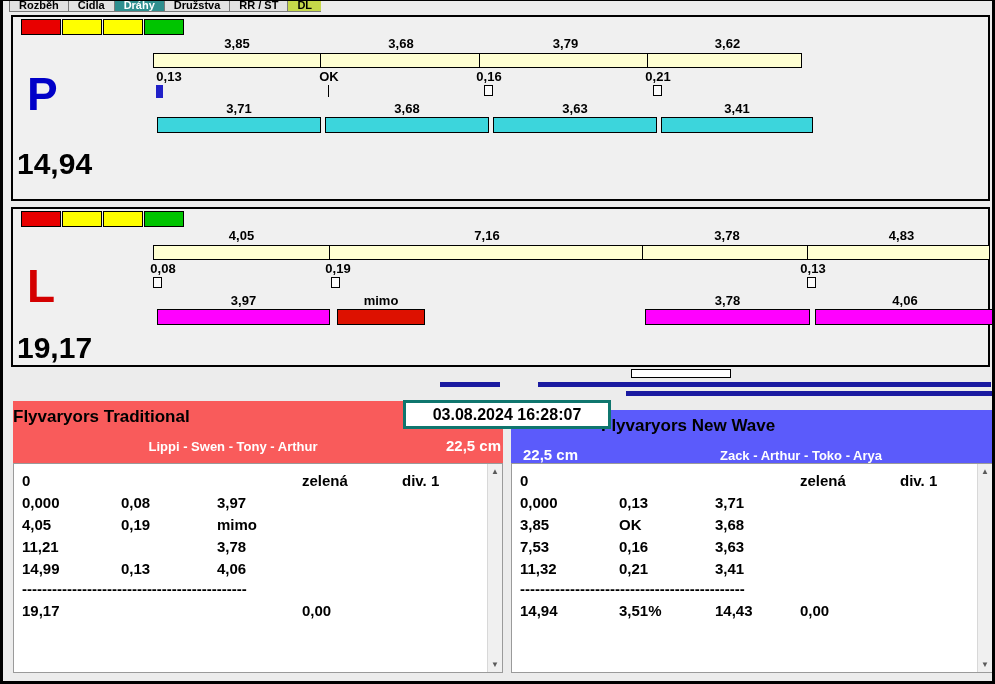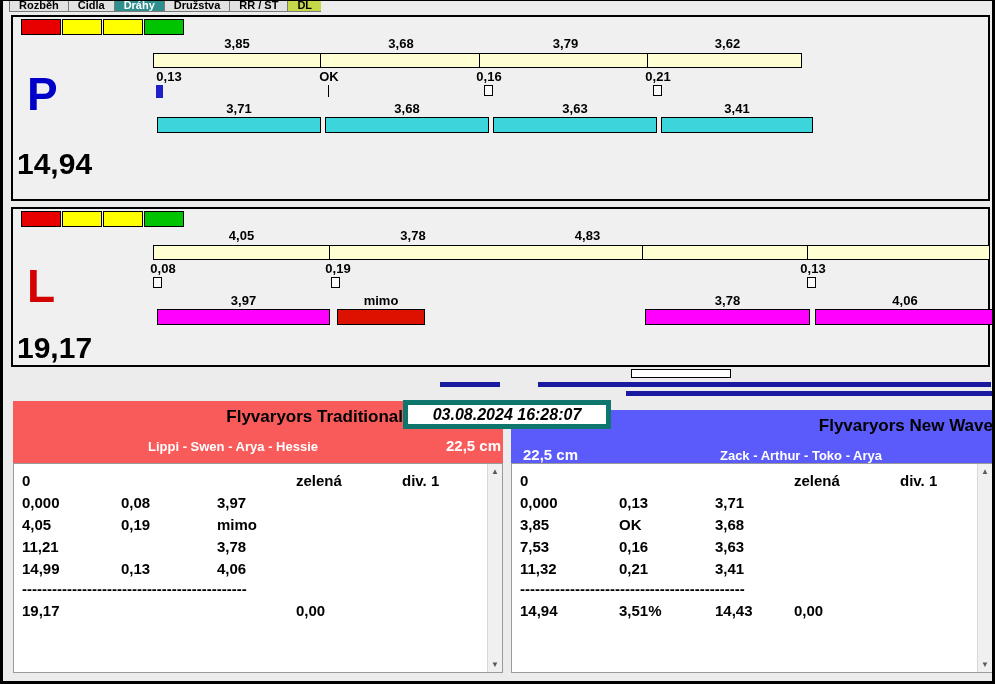--- a/index.html
+++ b/index.html
@@ -44,40 +44,40 @@
   .lane-l .lane-total { top:124px; }
 
   
   .mini-box { position:absolute; left:628px; top:368px; width:100px; height:9px; background:#fff; border:1px solid #000; }
   .hline { position:absolute; height:5px; background:var(--line-blue); }
 
   
   .team-header { position:absolute; top:400px; height:62px; }
   .team-header.left  { left:10px;  width:490px; background:var(--team-left-bg); }
   .team-header.right { left:508px; width:482px; background:var(--team-right-bg);margin-top:9px; }
-  .team-name { position:absolute; top:6px; font-size:17px; font-weight:bold; color:#000; text-align:right; }
+  .team-name { position:absolute; top:6px; font-size:17px; font-weight:bold; color:#000; text-align:left; }
   .team-header.left  .team-name { left:0;  width:390px; }
   .team-header.right .team-name { left:90px; width:392px; }
   .team-members { position:absolute; top:38px; font-size:13px; font-weight:bold; color:#fff; text-align:center; }
   .team-header.left  .team-members { left:0;   width:440px; }
   .team-header.right .team-members { left:100px; width:380px; }
   .team-distance { position:absolute; top:36px; font-size:15px; font-weight:bold; color:#fff; }
   .team-header.left  .team-distance { left:433px; }
   .team-header.right .team-distance { left:12px; }
 
   .datebox { position:absolute; left:400px; top:399px; width:208px; height:29px; background:#fff;
-             border:5px solid #0f766e; display:flex; align-items:center; justify-content:center;
-             font-size:16px; font-weight:bold; color:#000; z-index:5;font-style:italic; }
+             border:3px solid #0f766e; display:flex; align-items:center; justify-content:center;
+             font-size:16px; font-weight:bold; color:#000; z-index:5; }
 
   .sheet { position:absolute; top:462px; height:210px; background:#fff; border:1px solid #9a9a9a; overflow:hidden; }
   .sheet.left  { left:10px;  width:490px; }
   .sheet.right { left:508px; width:482px; }
   .r { position:absolute; left:0; right:16px; height:20px; font-size:15px; font-weight:bold; color:#000; }
   .c { position:absolute; white-space:nowrap; }
-  .c1{left:8px} .c2{left:107px} .c3{left:203px} .c4{left:282px} .c5{left:388px}
+  .c1{left:8px} .c2{left:107px} .c3{left:203px} .c4{left:288px} .c5{left:388px}
   .sep { overflow:hidden; }
 
   .vscroll { position:absolute; top:0; right:0; bottom:0; width:15px; background:#f0f0f0; border-left:1px solid #d8d8d8; }
   .sb-btn { position:absolute; left:0; width:14px; height:15px; font-size:8px; color:#5a5a5a;
             display:flex; align-items:center; justify-content:center; background:#f0f0f0; }
   .sb-btn.up{top:0} .sb-btn.down{bottom:0}
 </style>
 </head>
 <body>
 
@@ -138,20 +138,21 @@
   <section class="lane lane-l">
     <div class="squares">
       <div class="sq" style="background: rgb(232, 0, 0);"></div>
       <div class="sq" style="background: rgb(255, 255, 0);"></div>
       <div class="sq" style="background: rgb(255, 255, 0);"></div>
       <div class="sq" style="background: rgb(0, 196, 0);"></div>
     </div>
 
     <div class="seg-labels" style="left:140px;top:19px;width:840px">
       <div class="seg-label" style="width:177px">4,05</div>
+      <div class="seg-label" style="width:314px">7,16</div>
       <div class="seg-label" style="width:166px">3,78</div>
       <div class="seg-label" style="width:183px">4,83</div>
     </div>
     <div class="seg-row" style="left:140px;top:36px;width:840px">
       <div class="seg" style="width:177px"></div>
       <div class="seg" style="width:314px"></div>
       <div class="seg" style="width:166px"></div>
       <div class="seg" style="width:183px"></div>
     </div>
 
@@ -175,21 +176,21 @@
     <div class="lane-total">19,17</div>
   </section>
 
   <div class="mini-box"></div>
   <div class="hline" style="left:437px;top:381px;width:60px"></div>
   <div class="hline" style="left:535px;top:381px;width:453px"></div>
   <div class="hline" style="left:623px;top:390px;width:370px"></div>
 
   <div class="team-header left">
     <div class="team-name">Flyvaryors Traditional</div>
-    <div class="team-members">Lippi - Swen - Arya - Hessie</div>
+    <div class="team-members">Lippi - Swen - Tony - Arthur</div>
     <div class="team-distance">22,5 cm</div>
   </div>
   <div class="team-header right">
     <div class="team-name">Flyvaryors New Wave</div>
     <div class="team-members">Zack - Arthur - Toko - Arya</div>
     <div class="team-distance">22,5 cm</div>
   </div>
 
   <div class="datebox">03.08.2024 16:28:07</div>
 

